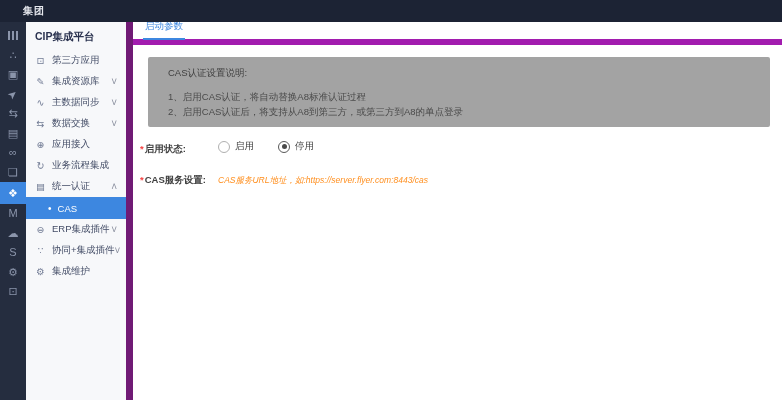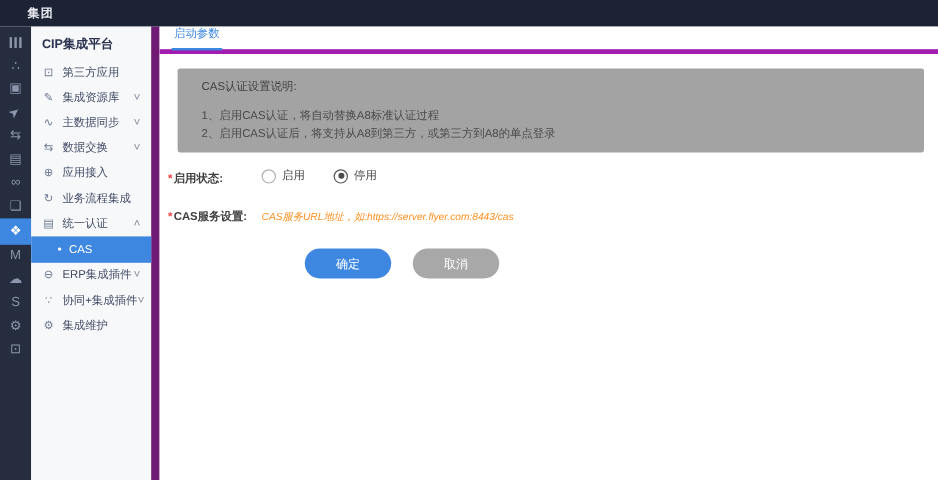--- a/index.html
+++ b/index.html
@@ -44,21 +44,21 @@
     font-size:9.5px; flex-shrink:0; }
   .sb-label { flex:1; white-space:nowrap; }
   .sb-chev { margin-right:9px; font-size:10px; color:#8a8f9e; line-height:1; }
   .sb-item.sub { padding-left:22px; }
   .sb-bullet { margin-right:6px; font-size:10px; }
   .sb-item.active { background:#3d87e0; color:#fff; height:22px; }
   .sb-item.active .sb-bullet { color:#fff; }
 
   
   .content { flex:1; background:#fff; min-width:0; display:flex; flex-direction:column; }
-  .tabbar { height:23px; border-bottom:4px solid #a21caf; display:flex;
+  .tabbar { height:23px; border-bottom:6px solid #a21caf; display:flex;
     align-items:flex-end; padding-left:10px; flex-shrink:0; }
   .tab { color:#3d87e0; font-size:9.5px; padding:4px 2px 5px; border-bottom:2px solid #3d87e0;
     cursor:pointer; margin-bottom:-1px; }
   .page { padding:12px 12px 0 7px; }
 
   .notice { margin-left:8px; background:#a3a3a3; border-radius:2px;
     padding:8px 20px 8px 20px; font-size:9.5px; color:#4a4a4a; }
   .notice-title { color:#404040; line-height:15px; margin-bottom:9px; }
   .notice-line { line-height:15px; }
 
@@ -229,22 +229,18 @@
           </span>
         </div>
 
         <div class="frow frow2">
           <span class="flabel"><i class="req">*</i><span>CAS服务设置:</span></span>
           <span class="fctl col">
             <div class="hint">CAS服务URL地址，如:https://server.flyer.com:8443/cas</div>
           </span>
         </div>
 
-        <div class="btnrow">
-          <button class="btn primary">确定</button>
-          <button class="btn gray">取消</button>
-        </div>
 
       </div>
     </main>
 
   </div>
 </div>
 
 </body></html>

